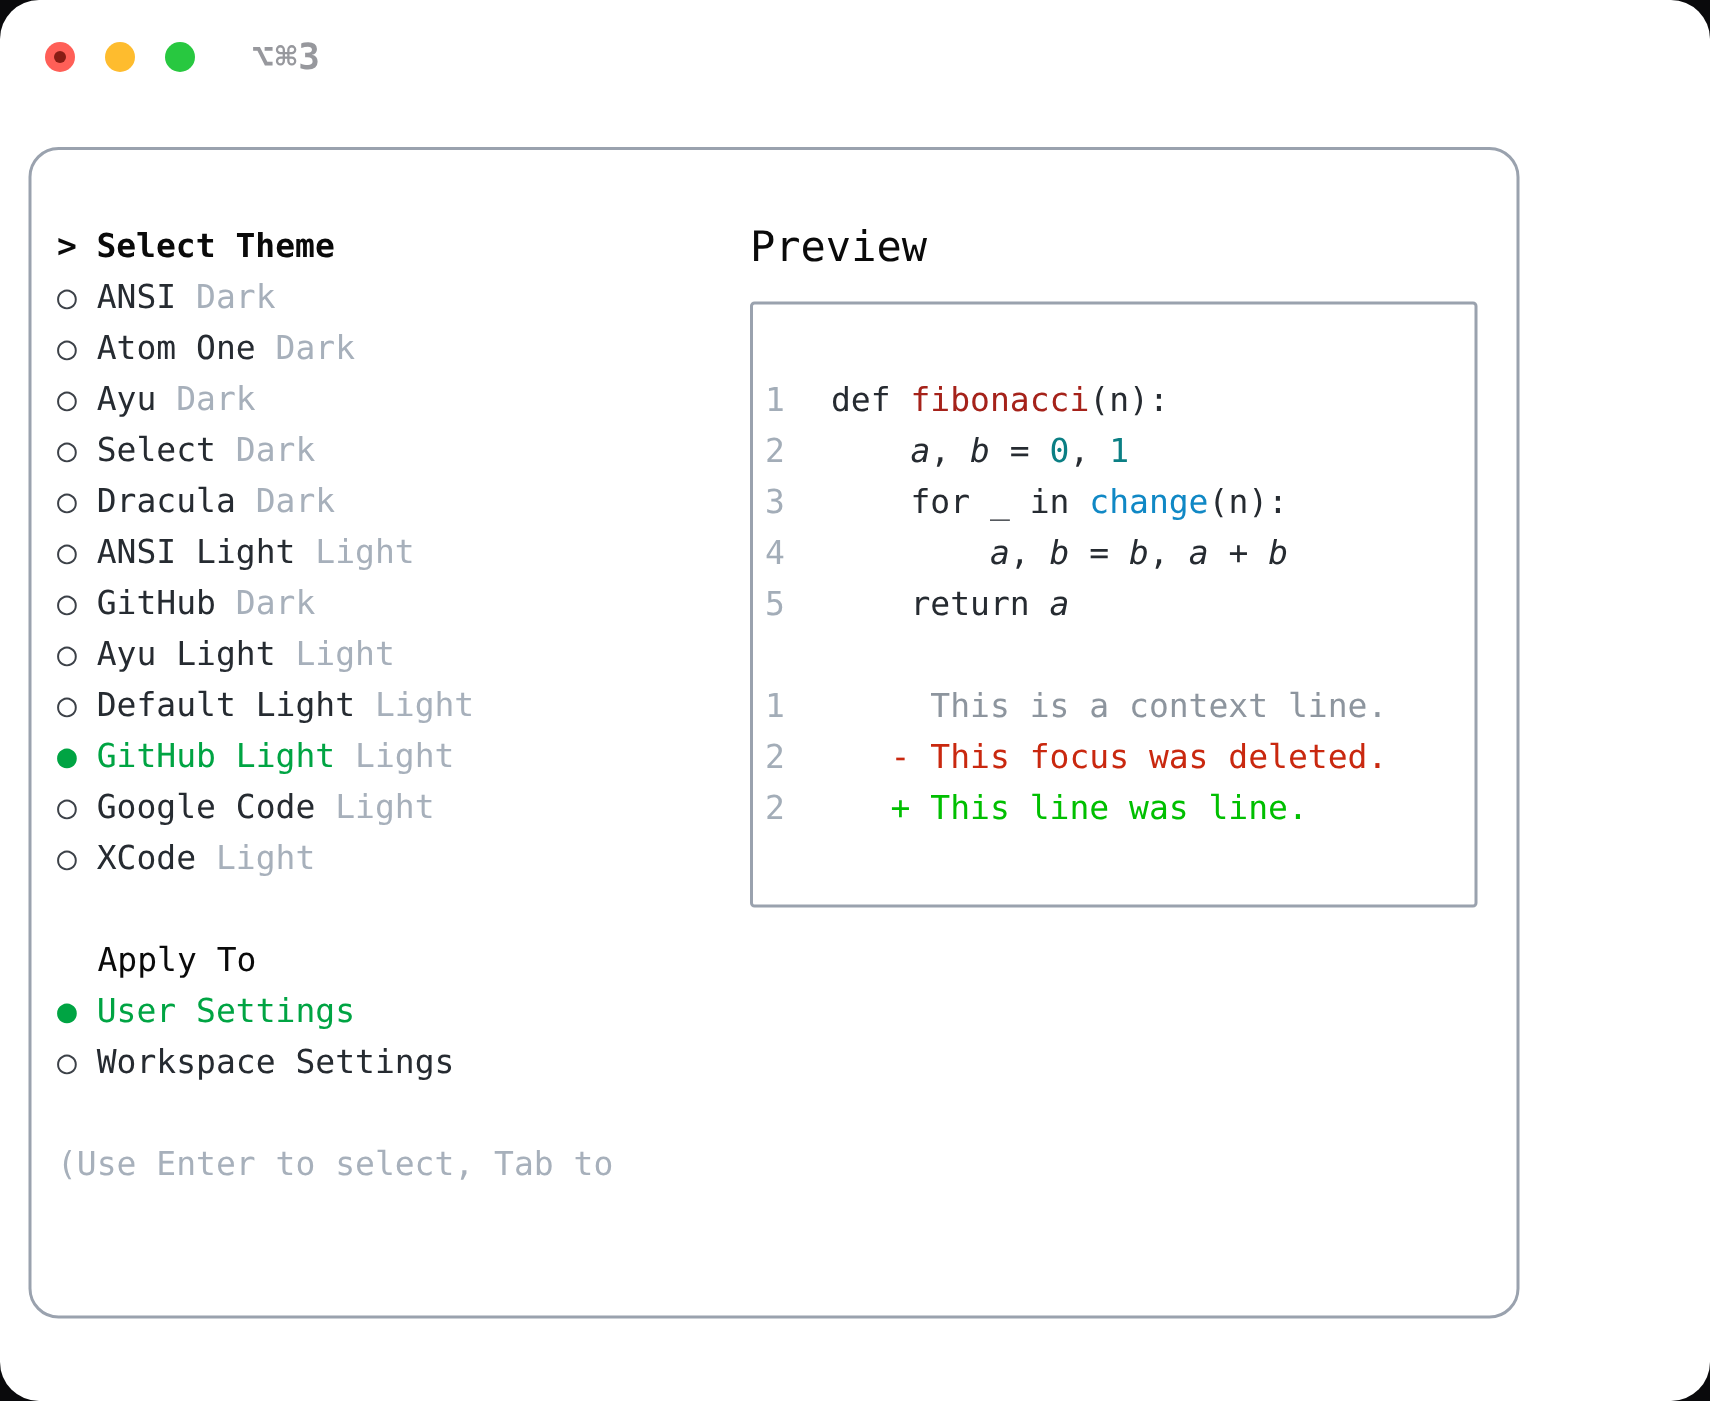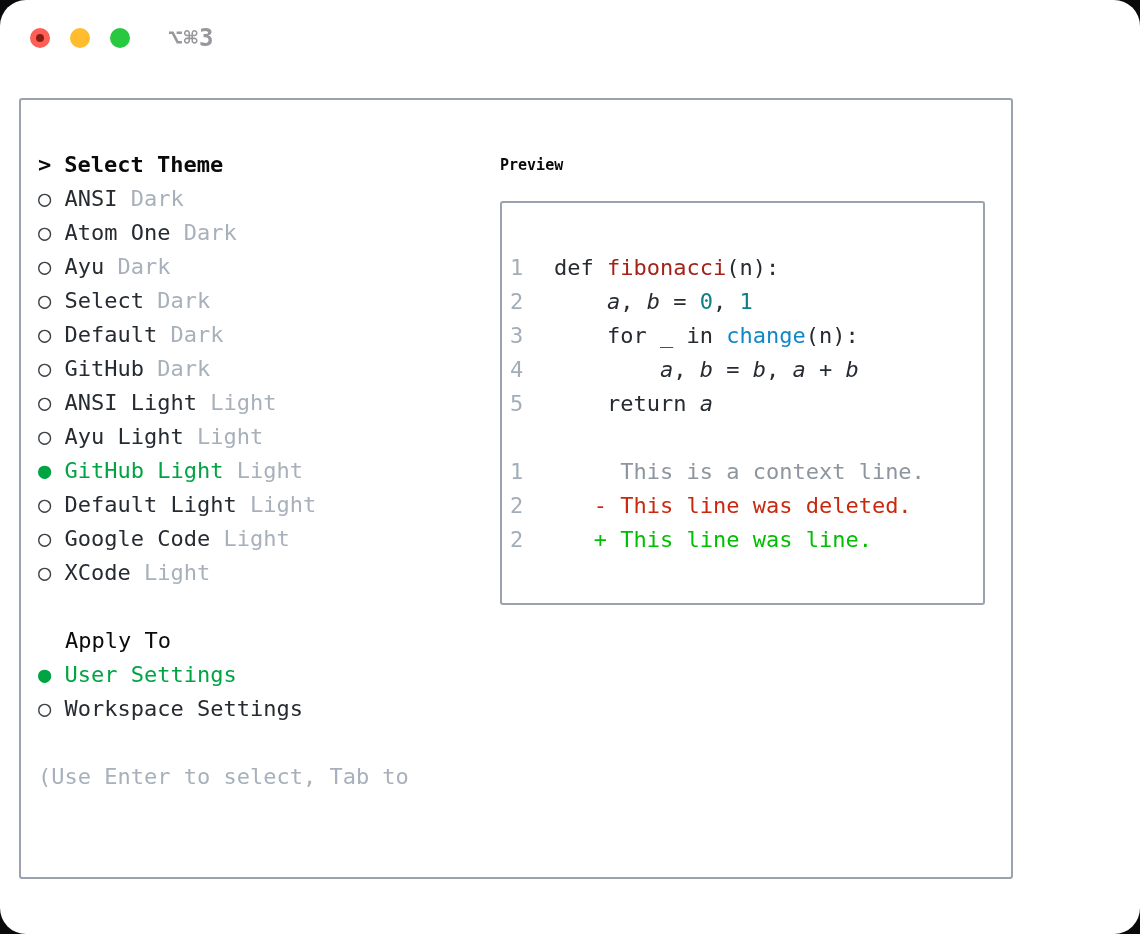--- a/index.html
+++ b/index.html
@@ -13,35 +13,35 @@
   html,body{margin:0;padding:0}
   body{background:#0a0a0c;width:1140px;height:934px;font-family:"DejaVu Sans Mono",monospace;}
   .window{width:1140px;height:934px;background:#ffffff;border-radius:26px;overflow:hidden;position:relative}
   .titlebar{height:76px;display:flex;align-items:center;padding-left:30px}
   .dot{width:20px;height:20px;border-radius:50%;margin-right:20px;display:flex;align-items:center;justify-content:center;cursor:default}
   .dot.red{background:var(--tl-red)}
   .dot.red .inner{width:8px;height:8px;border-radius:50%;background:var(--tl-red-dot)}
   .dot.yellow{background:var(--tl-yellow)}
   .dot.green{background:var(--tl-green)}
   .wtitle{margin-left:18px;font-size:24px;font-weight:bold;color:var(--title-gray);letter-spacing:1px}
-  .contentbox{margin:22px 0 0 19px;width:994px;height:781px;border:2px solid var(--border);border-radius:3px;padding:48px 0 0 17px;display:flex;background:#fff}
+  .contentbox{margin:22px 0 0 19px;width:994px;height:781px;border:2px solid var(--border);border-radius:20px;padding:48px 0 0 17px;display:flex;background:#fff}
   .left{width:462px;font-size:22px;line-height:34px;color:var(--text)}
   .left .row{height:34px;white-space:pre}
   .prompt-line{height:34px;font-weight:bold;color:var(--header);white-space:pre}
   .caret{margin-right:13px}
   .radio{color:#3c4148}
   .radio.sel{color:var(--accent)}
   .tname{color:var(--text)}
   .tname.sel{color:var(--accent)}
   .muted{color:var(--muted)}
   .apply-header{height:34px;padding-left:27px;color:var(--header);white-space:pre}
   .hint{color:var(--muted);white-space:pre;height:34px}
   .spacer{height:34px}
   .right{flex:1}
-  .preview-title{font-size:15px;line-height:34px;font-weight:bold;color:var(--header)}
+  .preview-title{font-size:28px;line-height:34px;font-weight:normal;color:var(--header)}
   .preview-box{margin-top:19px;width:485px;height:404px;border:2px solid var(--border);border-radius:3px;padding:48px 0 0 8px;font-size:22px;line-height:34px;color:var(--text);background:#fff}
   .pline{display:flex;height:34px}
   .ln{width:44px;color:var(--ln);white-space:pre;flex:0 0 44px}
   .pcode{white-space:pre}
   .pcode .func{color:var(--func)}
   .pcode .num{color:var(--numc)}
   .pcode .builtin{color:var(--blue)}
   .pcode .context{color:var(--ctx)}
   .pcode .deleted{color:var(--deleted)}
   .pcode .added{color:var(--added)}
@@ -62,26 +62,26 @@
 
   <div class="contentbox">
     <div class="left">
       <div class="prompt-line"><span class="caret">&gt;</span><span>Select Theme</span></div>
 
       <div id="theme-list">
           <div class="row"><span class="radio">○ </span><span class="tname">ANSI</span><span class="muted"> Dark</span></div>
           <div class="row"><span class="radio">○ </span><span class="tname">Atom One</span><span class="muted"> Dark</span></div>
           <div class="row"><span class="radio">○ </span><span class="tname">Ayu</span><span class="muted"> Dark</span></div>
           <div class="row"><span class="radio">○ </span><span class="tname">Select</span><span class="muted"> Dark</span></div>
-          <div class="row"><span class="radio">○ </span><span class="tname">Default</span><span class="muted"> Dark</span></div>
+          <div class="row"><span class="radio">○ </span><span class="tname">Dracula</span><span class="muted"> Dark</span></div>
+          <div class="row"><span class="radio">○ </span><span class="tname">ANSI Light</span><span class="muted"> Light</span></div>
           <div class="row"><span class="radio">○ </span><span class="tname">GitHub</span><span class="muted"> Dark</span></div>
-          <div class="row"><span class="radio">○ </span><span class="tname">ANSI Light</span><span class="muted"> Light</span></div>
           <div class="row"><span class="radio">○ </span><span class="tname">Ayu Light</span><span class="muted"> Light</span></div>
+          <div class="row"><span class="radio">○ </span><span class="tname">Default Light</span><span class="muted"> Light</span></div>
           <div class="row"><span class="radio sel">● </span><span class="tname sel">GitHub Light</span><span class="muted"> Light</span></div>
-          <div class="row"><span class="radio">○ </span><span class="tname">Default Light</span><span class="muted"> Light</span></div>
           <div class="row"><span class="radio">○ </span><span class="tname">Google Code</span><span class="muted"> Light</span></div>
           <div class="row"><span class="radio">○ </span><span class="tname">XCode</span><span class="muted"> Light</span></div>
         </div>
 
       <div class="spacer"></div>
 
       <div class="apply-header">Apply To</div>
       <div id="apply-options">
           <div class="row"><span class="radio sel">● </span><span class="tname sel">User Settings</span></div>
           <div class="row"><span class="radio">○ </span><span class="tname">Workspace Settings</span></div>
@@ -120,21 +120,21 @@
           <div class="pline">
             <span class="ln"></span>
             <span class="pcode"></span>
           </div>
           <div class="pline">
             <span class="ln">1</span>
             <span class="pcode"><span class="context">     This is a context line.</span></span>
           </div>
           <div class="pline">
             <span class="ln">2</span>
-            <span class="pcode"><span class="deleted">   - This line was deleted.</span></span>
+            <span class="pcode"><span class="deleted">   - This focus was deleted.</span></span>
           </div>
           <div class="pline">
             <span class="ln">2</span>
             <span class="pcode"><span class="added">   + This line was line.</span></span>
           </div>
         </div>
     </div>
   </div>
 </div>
 

